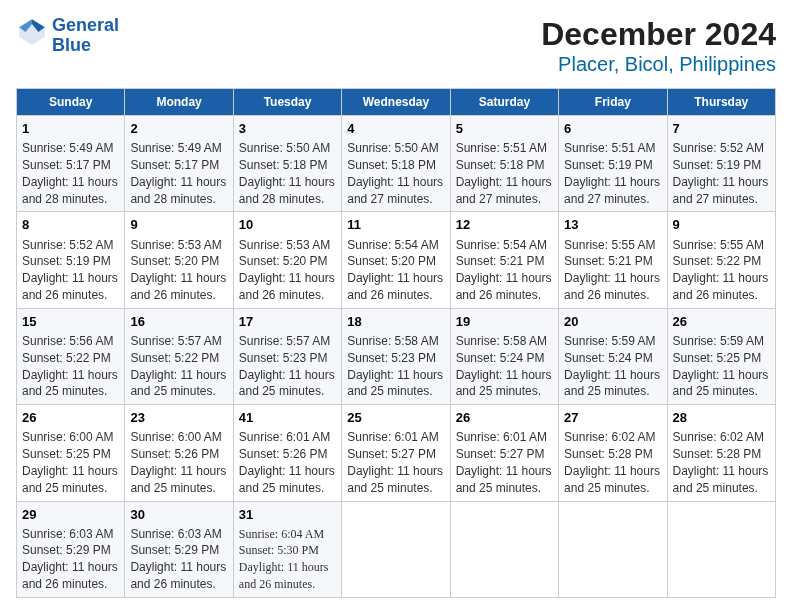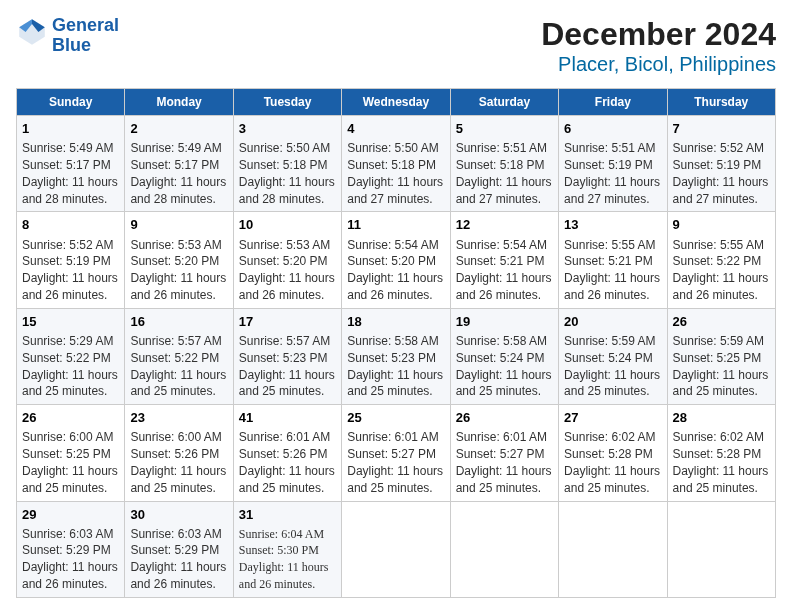--- a/index.html
+++ b/index.html
@@ -217,21 +217,21 @@
           <span class="day-num">9</span>
           <div class="day-info" style="white-space: pre-line;">Sunrise: 5:55 AM
 Sunset: 5:22 PM
 Daylight: 11 hours
 and 26 minutes.</div>
         </td>
       </tr>
       <tr>
         <td>
           <span class="day-num">15</span>
-          <div class="day-info" style="white-space: pre-line;">Sunrise: 5:29 AM
+          <div class="day-info" style="white-space: pre-line;">Sunrise: 5:56 AM
 Sunset: 5:22 PM
 Daylight: 11 hours
 and 25 minutes.</div>
         </td>
         <td>
           <span class="day-num">16</span>
           <div class="day-info" style="white-space: pre-line;">Sunrise: 5:57 AM
 Sunset: 5:22 PM
 Daylight: 11 hours
 and 25 minutes.</div>

